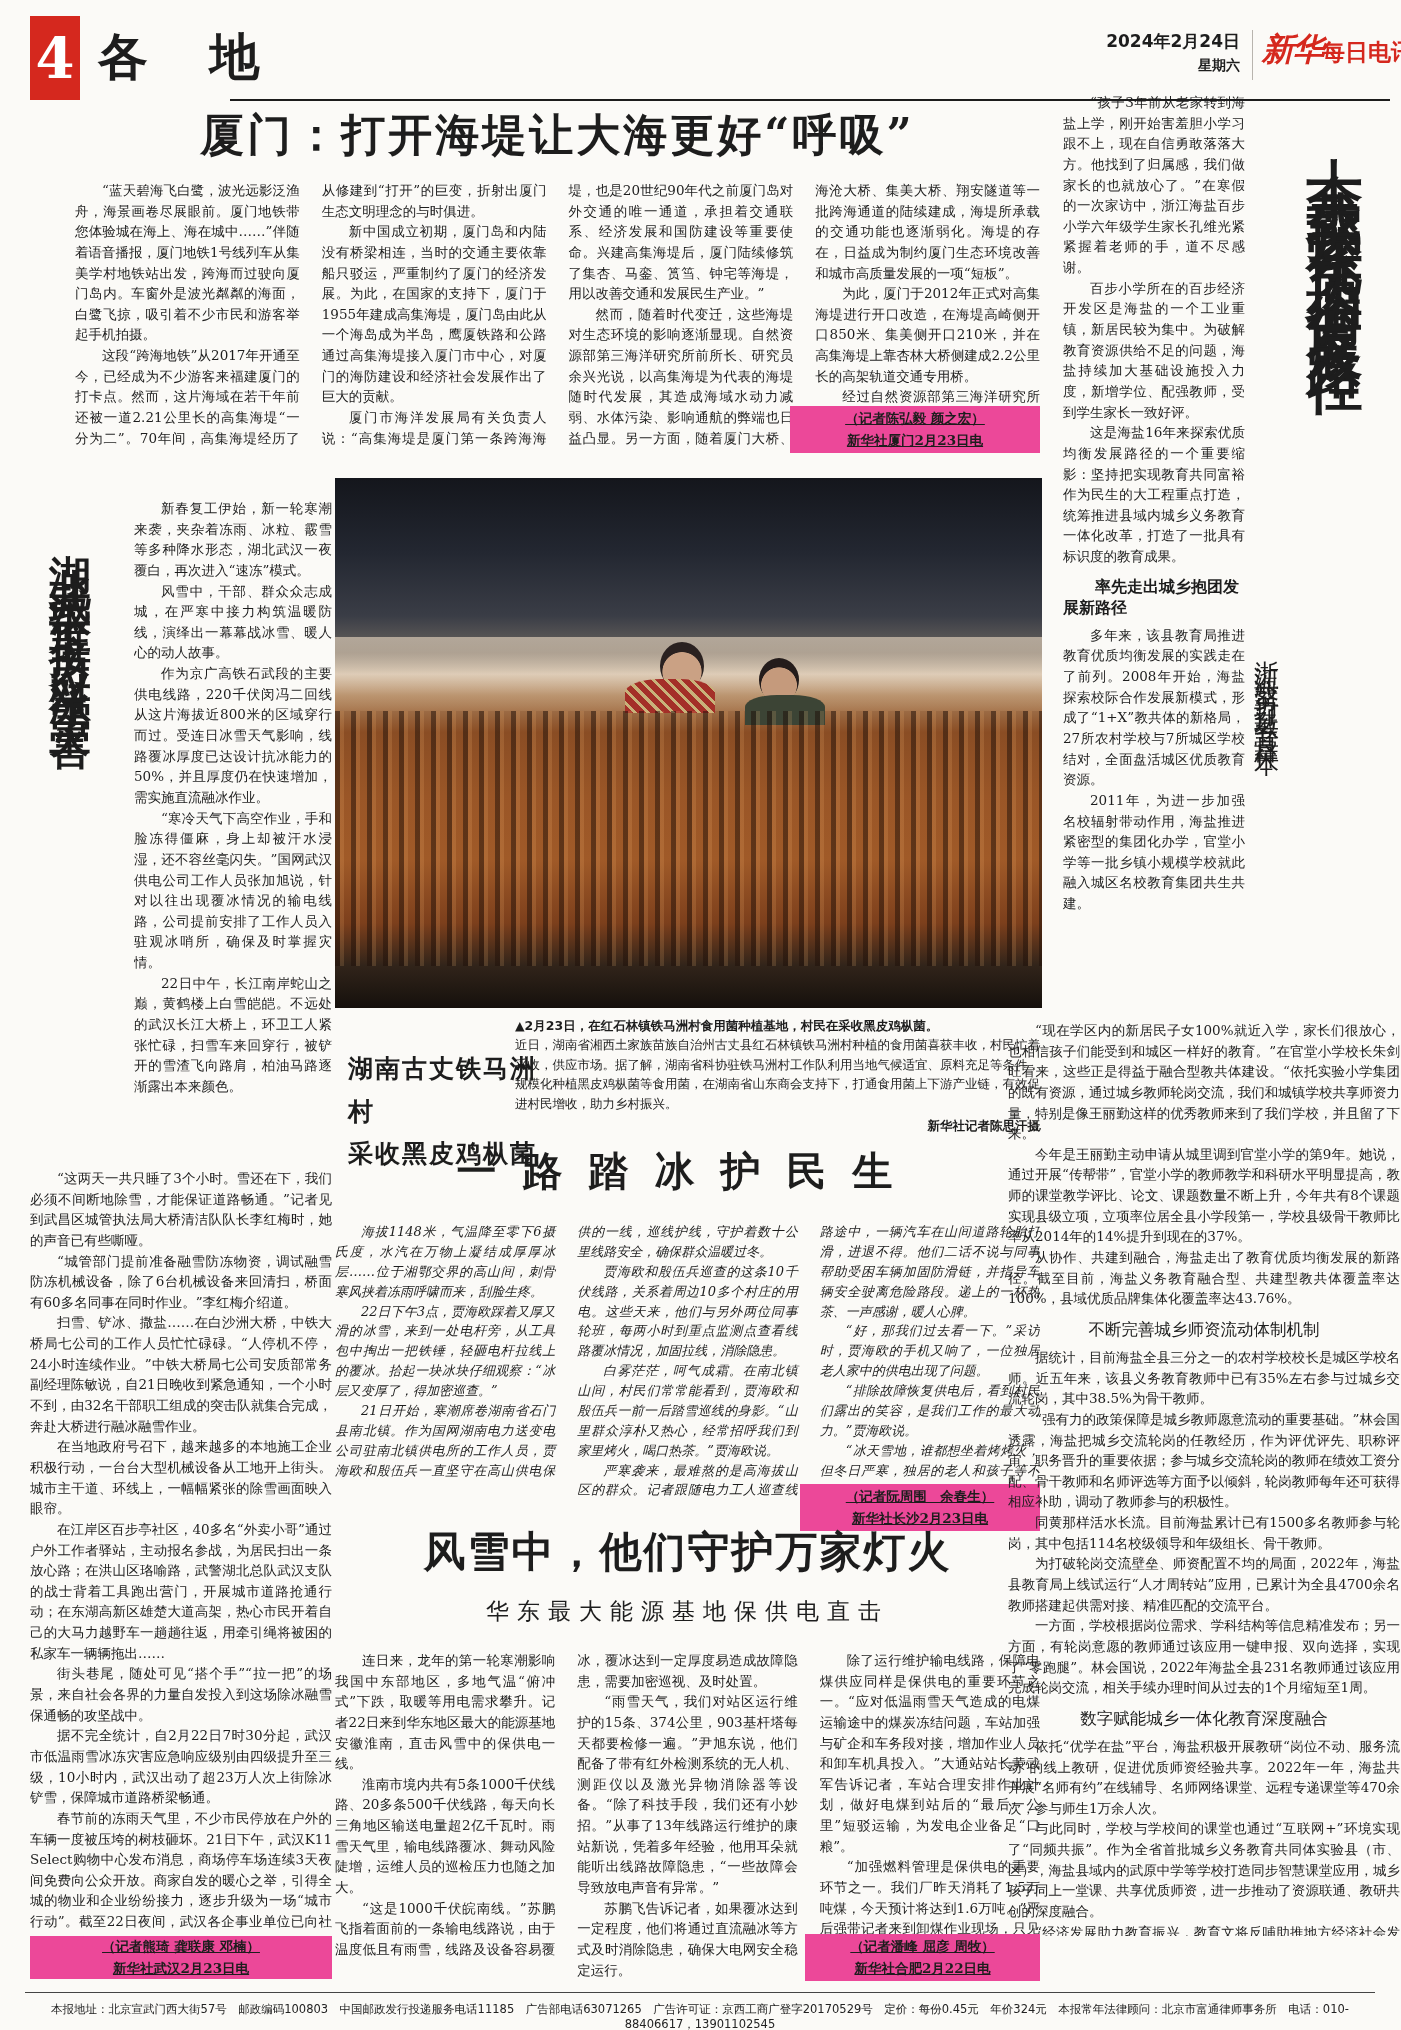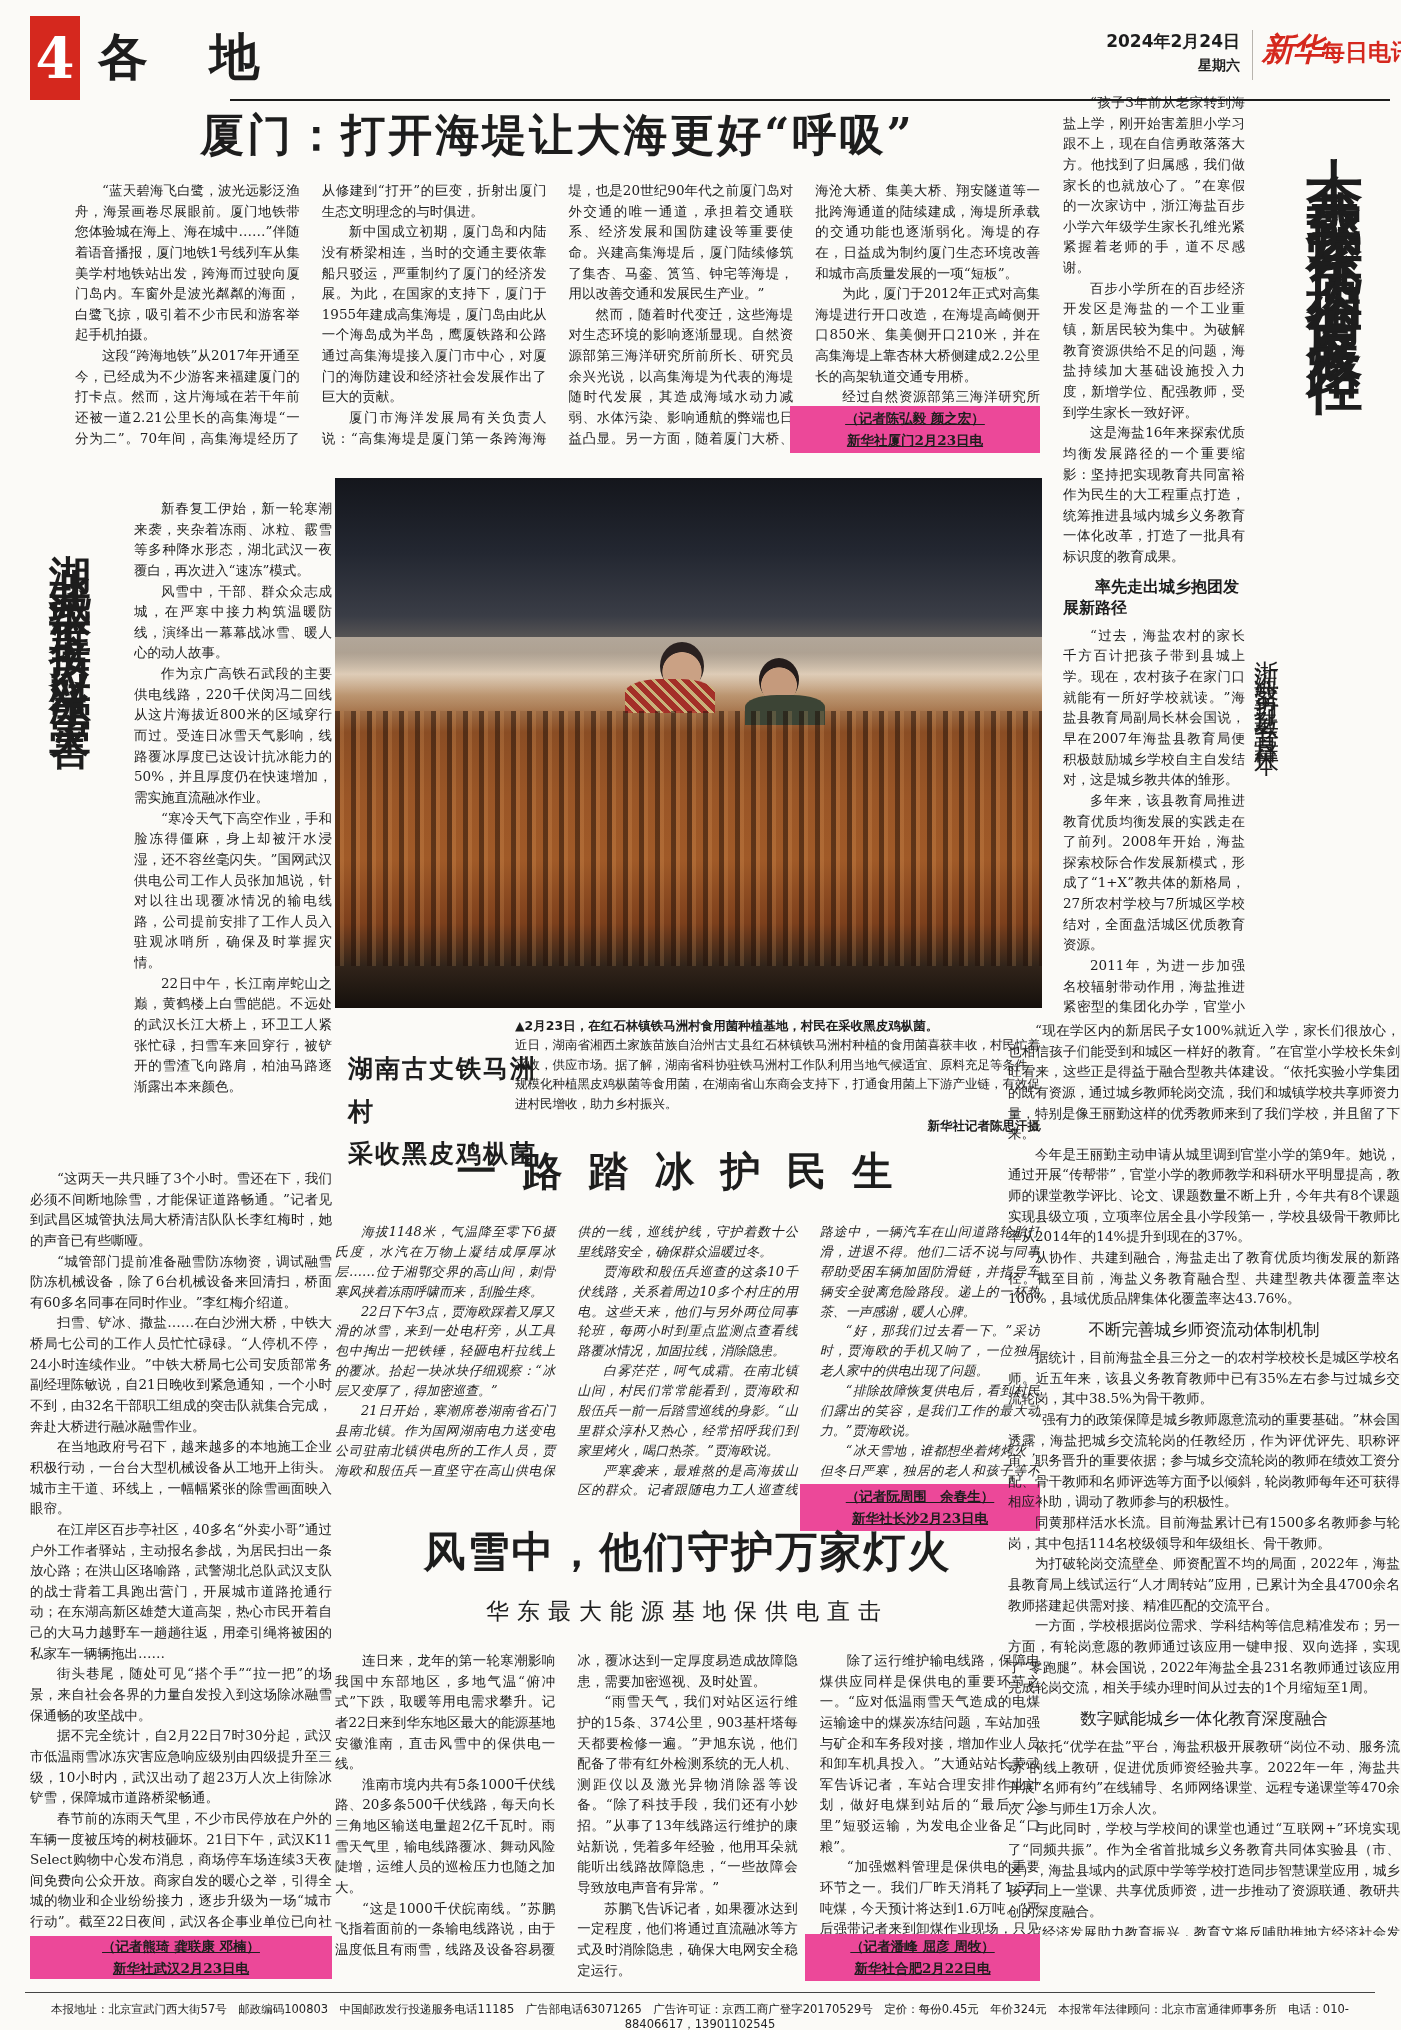--- a/index.html
+++ b/index.html
@@ -173,21 +173,20 @@
   <div class="abs vtext vtitle-right" style="left:1298px;top:112px;height:905px;">十余载探索优质均衡发展路径</div>
   <div class="abs vtext vsub-right" style="left:1250px;top:640px;height:440px;">浙江海盐努力打造教育共富样本</div>
   <div class="abs clipcol" style="left:1063px;top:92px;width:182px;height:922px;">
     <div>
         <p class="para">“孩子3年前从老家转到海盐上学，刚开始害羞胆小学习跟不上，现在自信勇敢落落大方。他找到了归属感，我们做家长的也就放心了。”在寒假的一次家访中，浙江海盐百步小学六年级学生家长孔维光紧紧握着老师的手，道不尽感谢。</p>
         <p class="para">百步小学所在的百步经济开发区是海盐的一个工业重镇，新居民较为集中。为破解教育资源供给不足的问题，海盐持续加大基础设施投入力度，新增学位、配强教师，受到学生家长一致好评。</p>
         <p class="para">这是海盐16年来探索优质均衡发展路径的一个重要缩影：坚持把实现教育共同富裕作为民生的大工程重点打造，统筹推进县域内城乡义务教育一体化改革，打造了一批具有标识度的教育成果。</p>
       </div>
     <div class="subhead-inline">率先走出城乡抱团发展新路径</div>
     <div>
-        <p class="para">“过去，海盐农村的家长千方百计把孩子带到县城上学。现在，农村孩子在家门口就能有一所好学校就读。”海盐县教育局副局长林会国说，早在2007年海盐县教育局便积极鼓励城乡学校自主自发结对，这是城乡教共体的雏形。</p>
         <p class="para">多年来，该县教育局推进教育优质均衡发展的实践走在了前列。2008年开始，海盐探索校际合作发展新模式，形成了“1+X”教共体的新格局，27所农村学校与7所城区学校结对，全面盘活城区优质教育资源。</p>
         <p class="para">2011年，为进一步加强名校辐射带动作用，海盐推进紧密型的集团化办学，官堂小学等一批乡镇小规模学校就此融入城区名校教育集团共生共建。</p>
       </div>
   </div>
   <div class="abs clipcol" style="left:1008px;top:1020px;width:392px;height:916px;">
     <div>
         <p class="para">“现在学区内的新居民子女100%就近入学，家长们很放心，也相信孩子们能受到和城区一样好的教育。”在官堂小学校长朱剑旺看来，这些正是得益于融合型教共体建设。“依托实验小学集团的既有资源，通过城乡教师轮岗交流，我们和城镇学校共享师资力量，特别是像王丽勤这样的优秀教师来到了我们学校，并且留了下来。”</p>
         <p class="para">今年是王丽勤主动申请从城里调到官堂小学的第9年。她说，通过开展“传帮带”，官堂小学的教师教学和科研水平明显提高，教师的课堂教学评比、论文、课题数量不断上升，今年共有8个课题实现县级立项，立项率位居全县小学段第一，学校县级骨干教师比率从2014年的14%提升到现在的37%。</p>
         <p class="para">从协作、共建到融合，海盐走出了教育优质均衡发展的新路径。截至目前，海盐义务教育融合型、共建型教共体覆盖率达100%，县域优质品牌集体化覆盖率达43.76%。</p>
       </div>

